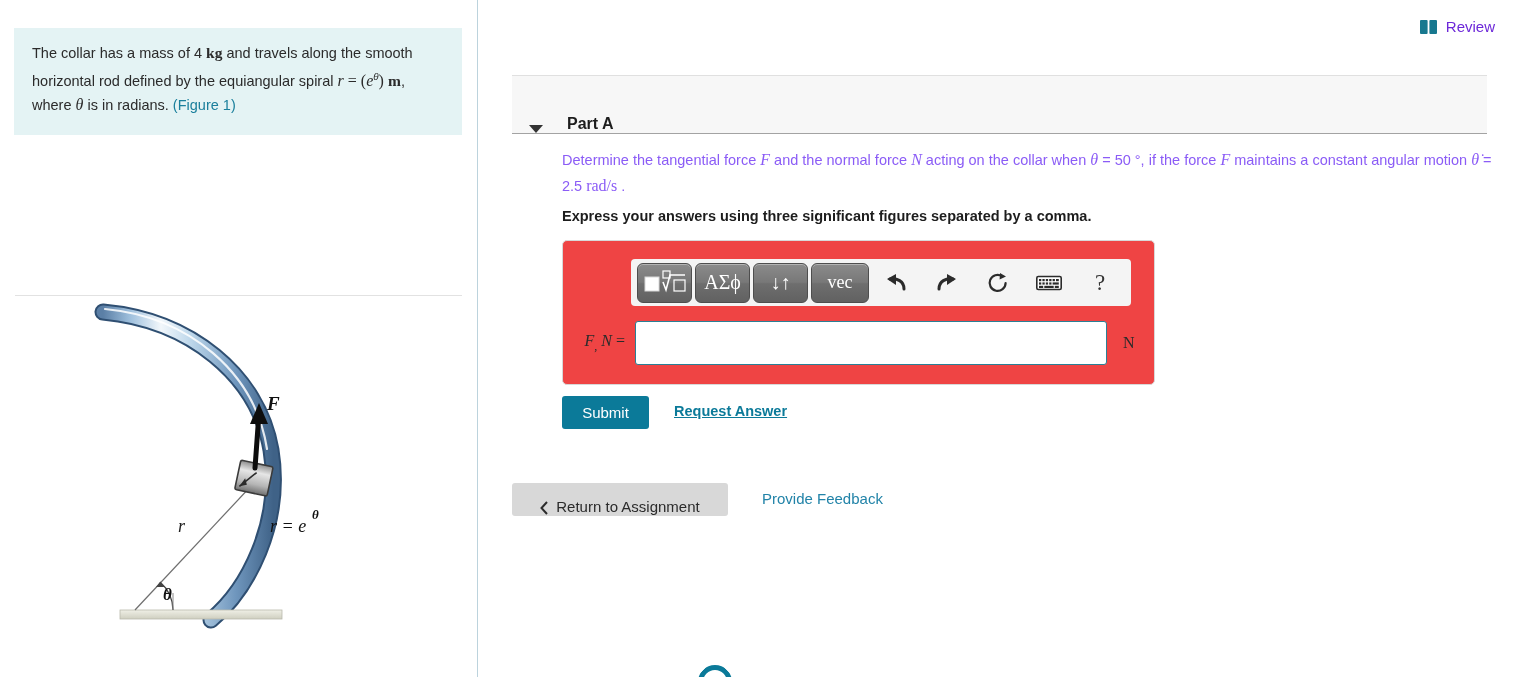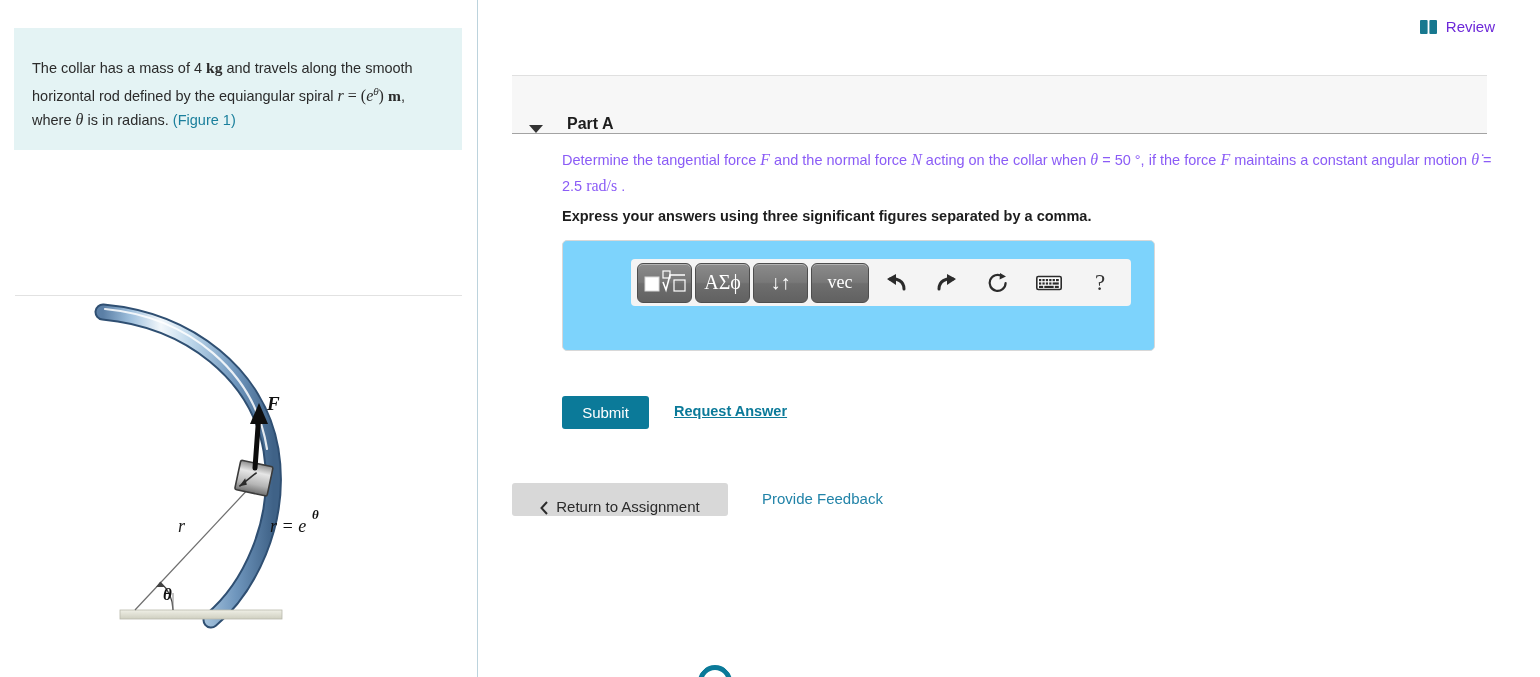--- a/index.html
+++ b/index.html
@@ -21,21 +21,21 @@
   }
   .left-divider {
     position: absolute; left: 477px; top: 0;
     width: 1px; height: 677px;
     background: #bcd3dd;
   }
   .problem-box {
     position: absolute; left: 14px; top: 28px;
     width: 448px;
     background: #e4f3f4;
-    padding: 28px 18px 18px 18px;
+    padding: 13px 18px 18px 18px;
   }
   .problem-text {
     font-size: 14.5px; line-height: 23px; color: #2b2b2b;
   }
   .mi { font-family: "Liberation Serif", serif; font-style: italic; font-size: 16px; }
   .mr { font-family: "Liberation Serif", serif; font-style: normal; font-size: 16px; }
   .mb-up { font-family: "Liberation Serif", serif; font-style: normal; font-weight: bold; font-size: 15.5px; }
   .figlink { color: #1a7f9c; text-decoration: none; }
   .sup { font-size: 0.68em; vertical-align: super; font-style: italic; }
 
@@ -108,23 +108,23 @@
     font-size: 14.5px; line-height: 25px; color: #8b5cf6;
   }
   .qbold {
     position: absolute; left: 562px; top: 208px;
     font-size: 14.5px; font-weight: bold; color: #1d1d1d;
   }
 
   
   .answer-box {
     position: absolute; left: 562px; top: 240px;
-    width: 593px; height: 111px;
+    width: 593px; height: 145px;
     border: 1px solid #d8d8d8; border-radius: 5px;
-    background: #7dd3fc;
+    background: #ef4444;
   }
   .toolbar {
     position: absolute; left: 68px; top: 18px;
     width: 500px; height: 47px;
     background: #f4f4f4; border-radius: 4px;
     display: flex; align-items: center; padding-left: 6px; gap: 3px;
   }
   .tb-btn {
     height: 40px; min-width: 55px;
     border-radius: 6px;
@@ -357,20 +357,27 @@
             <rect x="18.8" y="10.8" width="4" height="2.2"></rect>
           </g>
         </svg>
       </div>
 
       <div class="tb-plain">
         <span style="font-size:23px;font-family:'Liberation Serif',serif">?</span>
       </div>
     </div>
 
+    <div class="ans-row">
+      <div class="ans-label">
+        <span>F</span><span style="font-style:normal;font-size:12px;vertical-align:sub">,</span>&nbsp;<span>N</span>&nbsp;<span style="font-style:normal">=</span>
+      </div>
+      <input class="ans-input" type="text" placeholder="" style="">
+      <span class="ans-unit">N</span>
+    </div>
   </div>
 
   <button class="submit-btn">Submit</button>
   <a class="request-answer">Request Answer</a>
 
   <button class="return-btn">
     <svg width="9" height="14" viewBox="0 0 9 14">
       <polyline points="7,1 1.5,7 7,13" fill="none" stroke="#2b2b2b" stroke-width="2"></polyline>
     </svg>
     <span>Return to Assignment</span>

